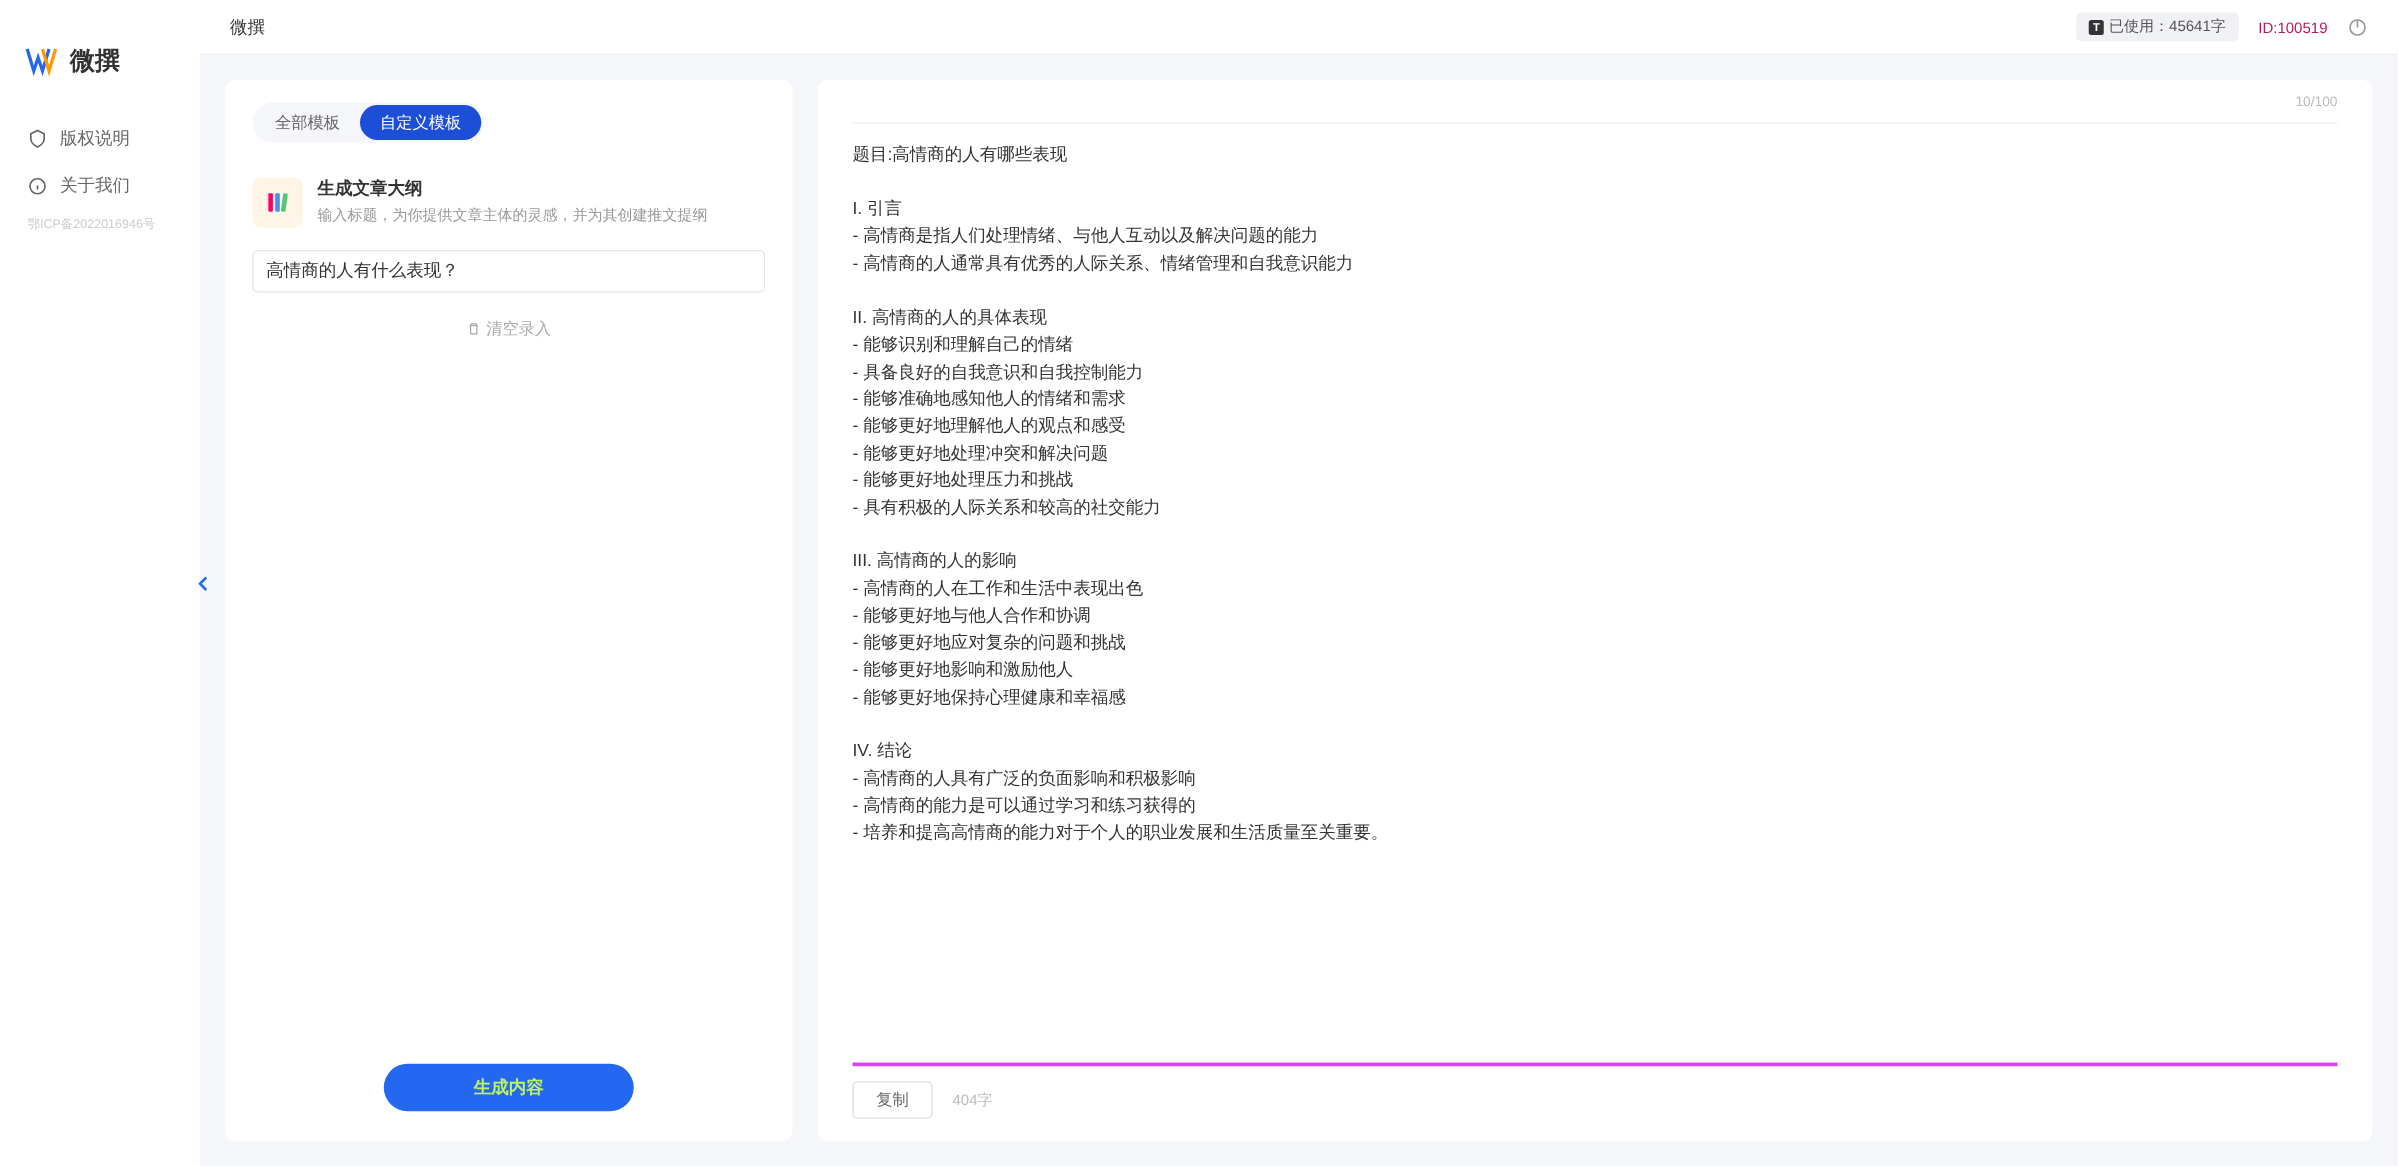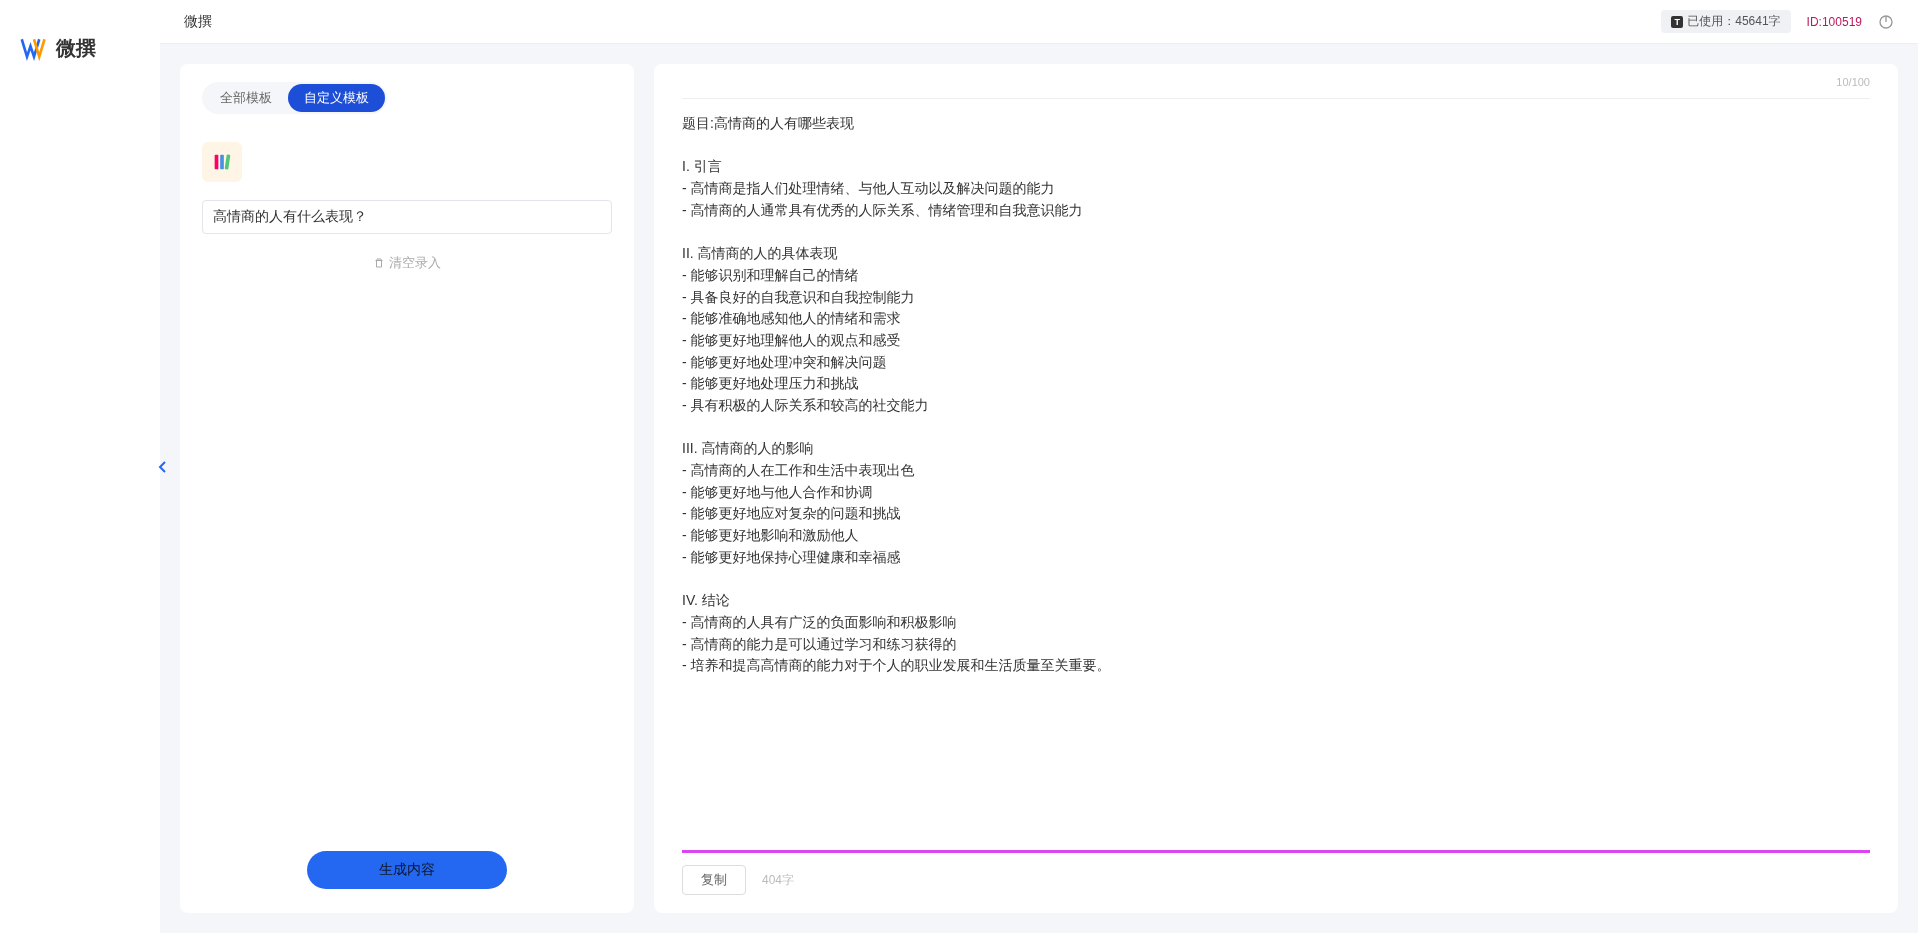--- a/index.html
+++ b/index.html
@@ -44,21 +44,21 @@
     .tpl-meta { flex: 1; }
     .tpl-title { font-size: 14px; font-weight: 600; color: #333; margin-bottom: 4px; }
     .tpl-desc { font-size: 12px; color: #999; }
     .field-label-row { display: flex; justify-content: space-between; align-items: center; margin: 14px 0 6px; }
     .field-label { font-size: 13px; color: #666; }
     .field-count { font-size: 12px; color: #bbb; }
     .text-input { width: 100%; border: 1px solid #e2e5ec; border-radius: 4px; padding: 8px 10px; font-size: 14px; color: #333; outline: none; }
     .clear-btn { display: flex; align-items: center; justify-content: flex-end; gap: 4px; margin: 20px auto; color: #aaa; font-size: 13px; cursor: pointer; }
     .clear-btn svg { width: 12px; height: 12px; }
     .left-spacer { flex: 1; }
-    .gen-btn { width: 200px; margin: 0 auto 6px; padding: 10px 0; background: #2468f2; color: #0f172a; border: none; border-radius: 20px; font-size: 14px; cursor: pointer; }
+    .gen-btn { width: 200px; margin: 0 auto 6px; padding: 10px 0; background: #2468f2; color: #bef264; border: none; border-radius: 20px; font-size: 14px; cursor: pointer; font-weight: bold; }
     
     
     .right-panel { flex: 1; padding: 24px 28px 18px; position: relative; }
     .doc-title-row { position: relative; border-bottom: 1px solid #eee; padding-bottom: 10px; margin-bottom: 14px; }
     .doc-title { text-align: center; font-size: 24px; font-family: "SimSun", serif; font-weight: 400; color: #222; }
     .doc-title-count { position: absolute; right: 0; bottom: 10px; font-size: 11px; color: #bbb; }
     .doc-body { flex: 1; font-size: 14px; line-height: 1.55; color: #333; white-space: pre-wrap; font-family: -apple-system, "Microsoft YaHei", sans-serif; overflow: auto; }
     .right-footer { border-top: 3px solid #d946ef; padding-top: 12px; display: flex; align-items: center; justify-content: flex-start; gap: 16px; margin-top: auto; }
     .copy-btn { border: 1px solid #ddd; background: #fff; border-radius: 4px; padding: 5px 18px; font-size: 13px; color: #666; cursor: pointer; }
     .word-count { font-size: 12px; color: #bbb; }
@@ -68,20 +68,37 @@
 
 <div class="app">
 
   <aside class="sidebar">
     <div class="logo">
       <svg class="logo-icon" viewBox="0 0 32 32">
         <path d="M2 6 L8 26 L12 14 L16 26 L22 6" stroke="#2468f2" stroke-width="3" fill="none"></path>
         <path d="M16 6 L22 26 L28 6" stroke="#ff9a00" stroke-width="3" fill="none"></path>
       </svg>
       <span class="logo-text">微撰</span>
+    </div>
+    <div class="sidebar-bottom">
+      <div class="sb-item">
+        <svg viewBox="0 0 24 24" fill="none" stroke="currentColor" stroke-width="2">
+            <path d="M12 2 L20 6 L20 12 C20 18 12 22 12 22 C12 22 4 18 4 12 L4 6 Z"></path>
+          </svg>
+        <span>版权说明</span>
+      </div>
+      <div class="sb-item">
+        <svg viewBox="0 0 24 24" fill="none" stroke="currentColor" stroke-width="2">
+            <circle cx="12" cy="12" r="9"></circle>
+            <line x1="12" y1="8" x2="12" y2="8"></line>
+            <line x1="12" y1="11" x2="12" y2="16"></line>
+          </svg>
+        <span>关于我们</span>
+      </div>
+      <div class="icp">鄂ICP备2022016946号</div>
     </div>
     <div class="collapse-handle">
       <svg width="10" height="14" viewBox="0 0 10 14">
           <path d="M7 2 L2 7 L7 12" stroke="currentColor" stroke-width="2" fill="none"></path>
         </svg>
     </div>
   </aside>
 
   <div class="main">
     <div class="topbar">
@@ -104,20 +121,24 @@
           <div class="tab">全部模板</div>
           <div class="tab active">自定义模板</div>
         </div>
         <div class="template-card">
           <div class="tpl-icon">
             <svg width="22" height="22" viewBox="0 0 24 24">
                 <rect x="4" y="4" width="4" height="16" fill="#f06" rx="1"></rect>
                 <rect x="10" y="4" width="4" height="16" fill="#4a90e2" rx="1"></rect>
                 <rect x="16" y="4" width="4" height="16" fill="#50c878" rx="1" transform="rotate(8 18 12)"></rect>
               </svg>
+          </div>
+          <div class="tpl-meta">
+            <div class="tpl-title">生成文章大纲</div>
+            <div class="tpl-desc">输入标题，为你提供文章主体的灵感，并为其创建推文提纲</div>
           </div>
         </div>
         <input class="text-input" value="高情商的人有什么表现？" style="">
         <div class="clear-btn">
           <svg viewBox="0 0 24 24" fill="none" stroke="currentColor" stroke-width="2">
               <path d="M5 7 L19 7 M8 7 L8 4 L16 4 L16 7 M7 7 L7 20 L17 20 L17 7"></path>
             </svg>
           <span>清空录入</span>
         </div>
         <div class="left-spacer"></div>

